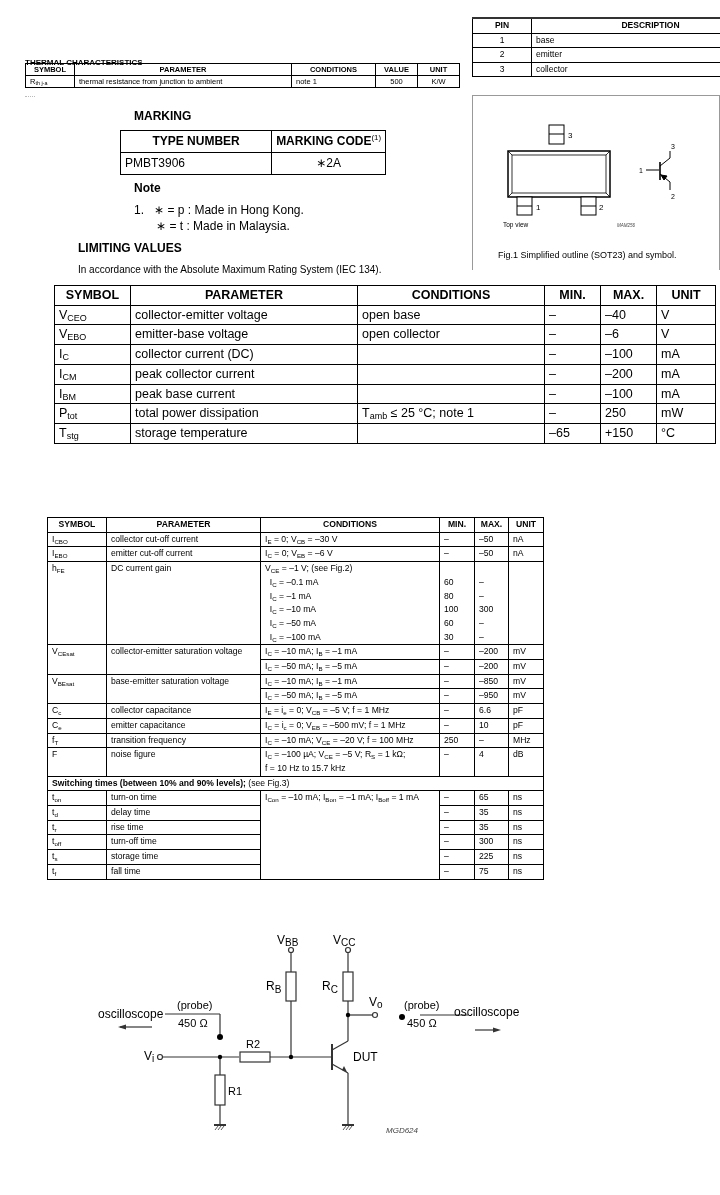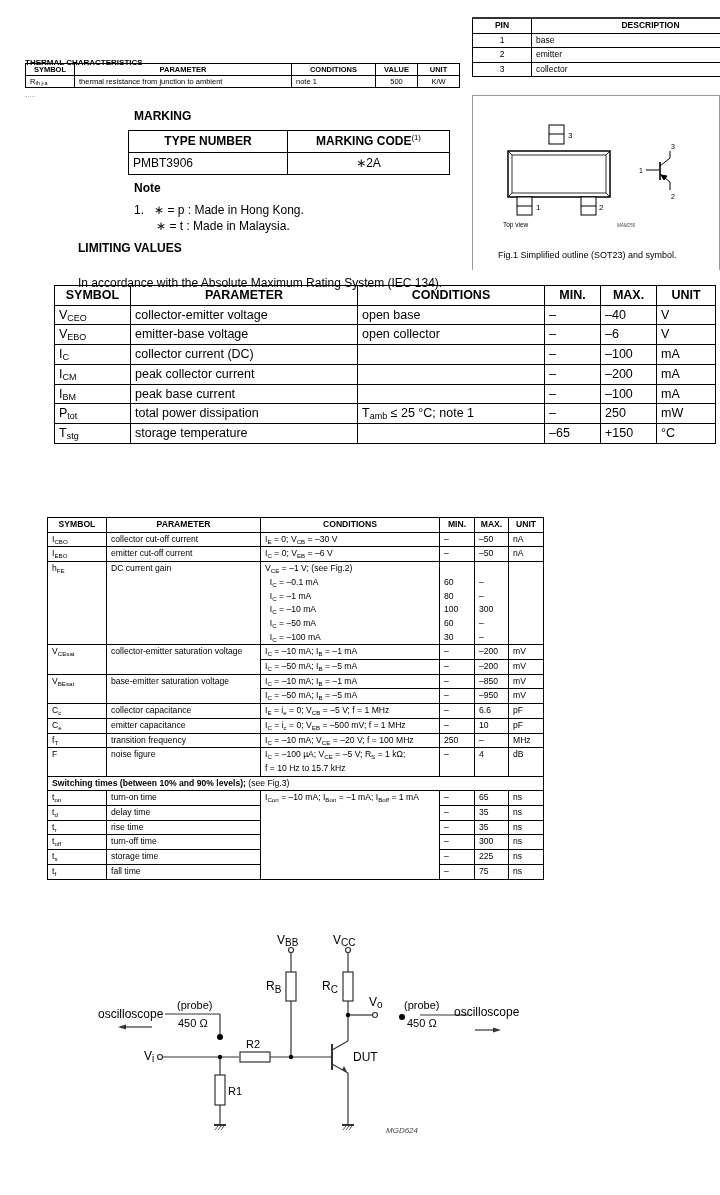--- a/index.html
+++ b/index.html
@@ -20,28 +20,28 @@
   
   #pin-table { left:472px; top:17px; width:298px; font-size:8.5px; border-top:2px solid #333; }
   #pin-table th, #pin-table td { height:13.5px; line-height:13.5px; }
 
   
   #fig1 { left:472px; top:95px; width:246px; height:174px; border-left:1px solid #999; border-top:1px solid #999; border-right:1px solid #999; }
   #fig1-caption { left:498px; top:250px; font-size:9px; }
 
   
   #marking-title { left:134px; top:109px; font-size:12px; font-weight:bold; }
-  #marking-table { left:128px; top:130px; width:322px; font-size:12px; }
+  #marking-table { left:120px; top:130px; width:266px; font-size:12px; }
   #marking-table th, #marking-table td { height:21px; line-height:21px; }
   #note-title { left:134px; top:181px; font-size:12px; font-weight:bold; }
   #note-1 { left:134px; top:203px; font-size:12px; }
   #note-2 { left:156px; top:219px; font-size:12px; }
 
   #limiting-title { left:78px; top:241px; font-size:12px; font-weight:bold; }
-  #limiting-desc { left:78px; top:276px; font-size:12px; }
+  #limiting-desc { left:78px; top:264px; font-size:10px; }
 
   #limit-table { left:54px; top:285px; width:662px; font-size:12.5px; border:1.5px solid #000; }
   #limit-table th, #limit-table td { height:18.7px; line-height:18.7px; }
   #limit-table th { font-size:12.5px; }
 
   #char-table { left:47px; top:517px; width:497px; font-size:8.6px; border:1.5px solid #000; }
   #char-table th, #char-table td { line-height:13.7px; }
   #char-table th { font-size:8.6px; }
 
   #circuit { left:90px; top:920px; width:450px; height:220px; }

